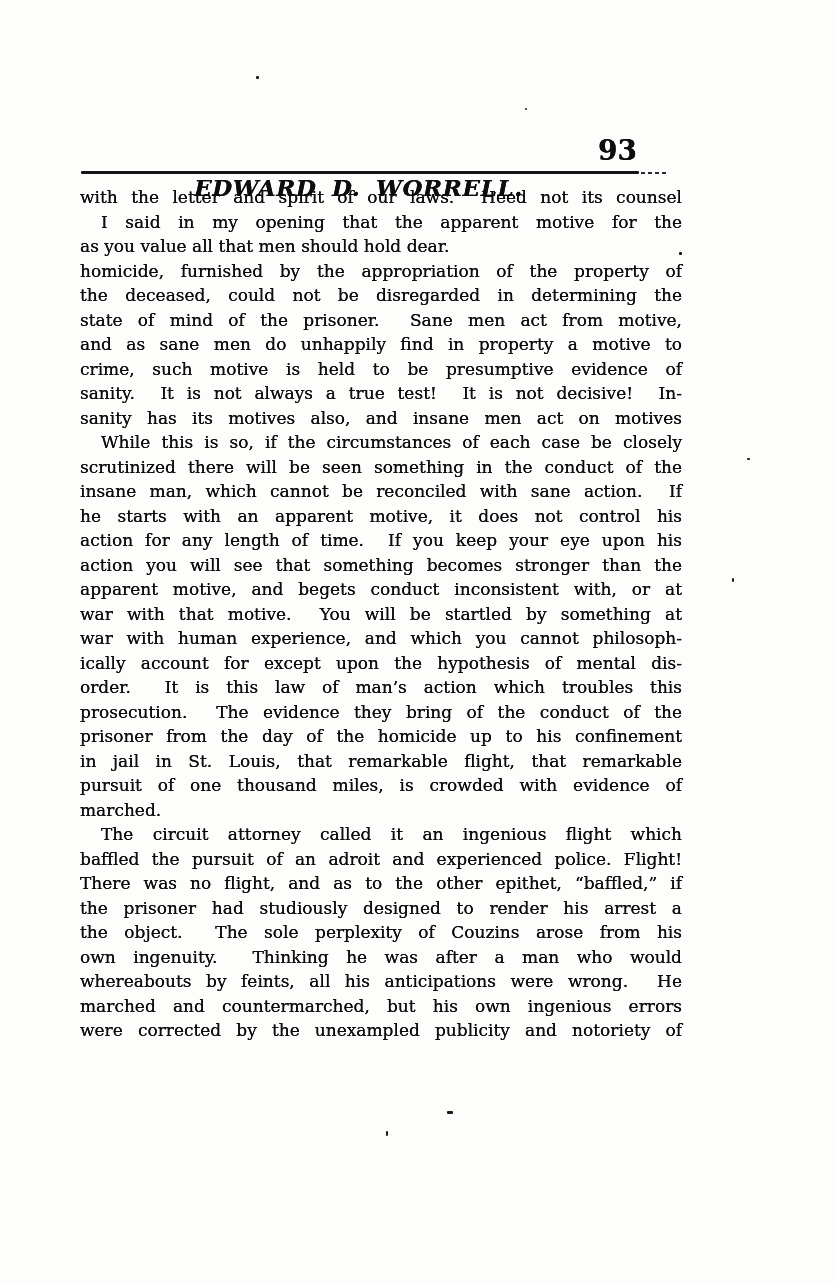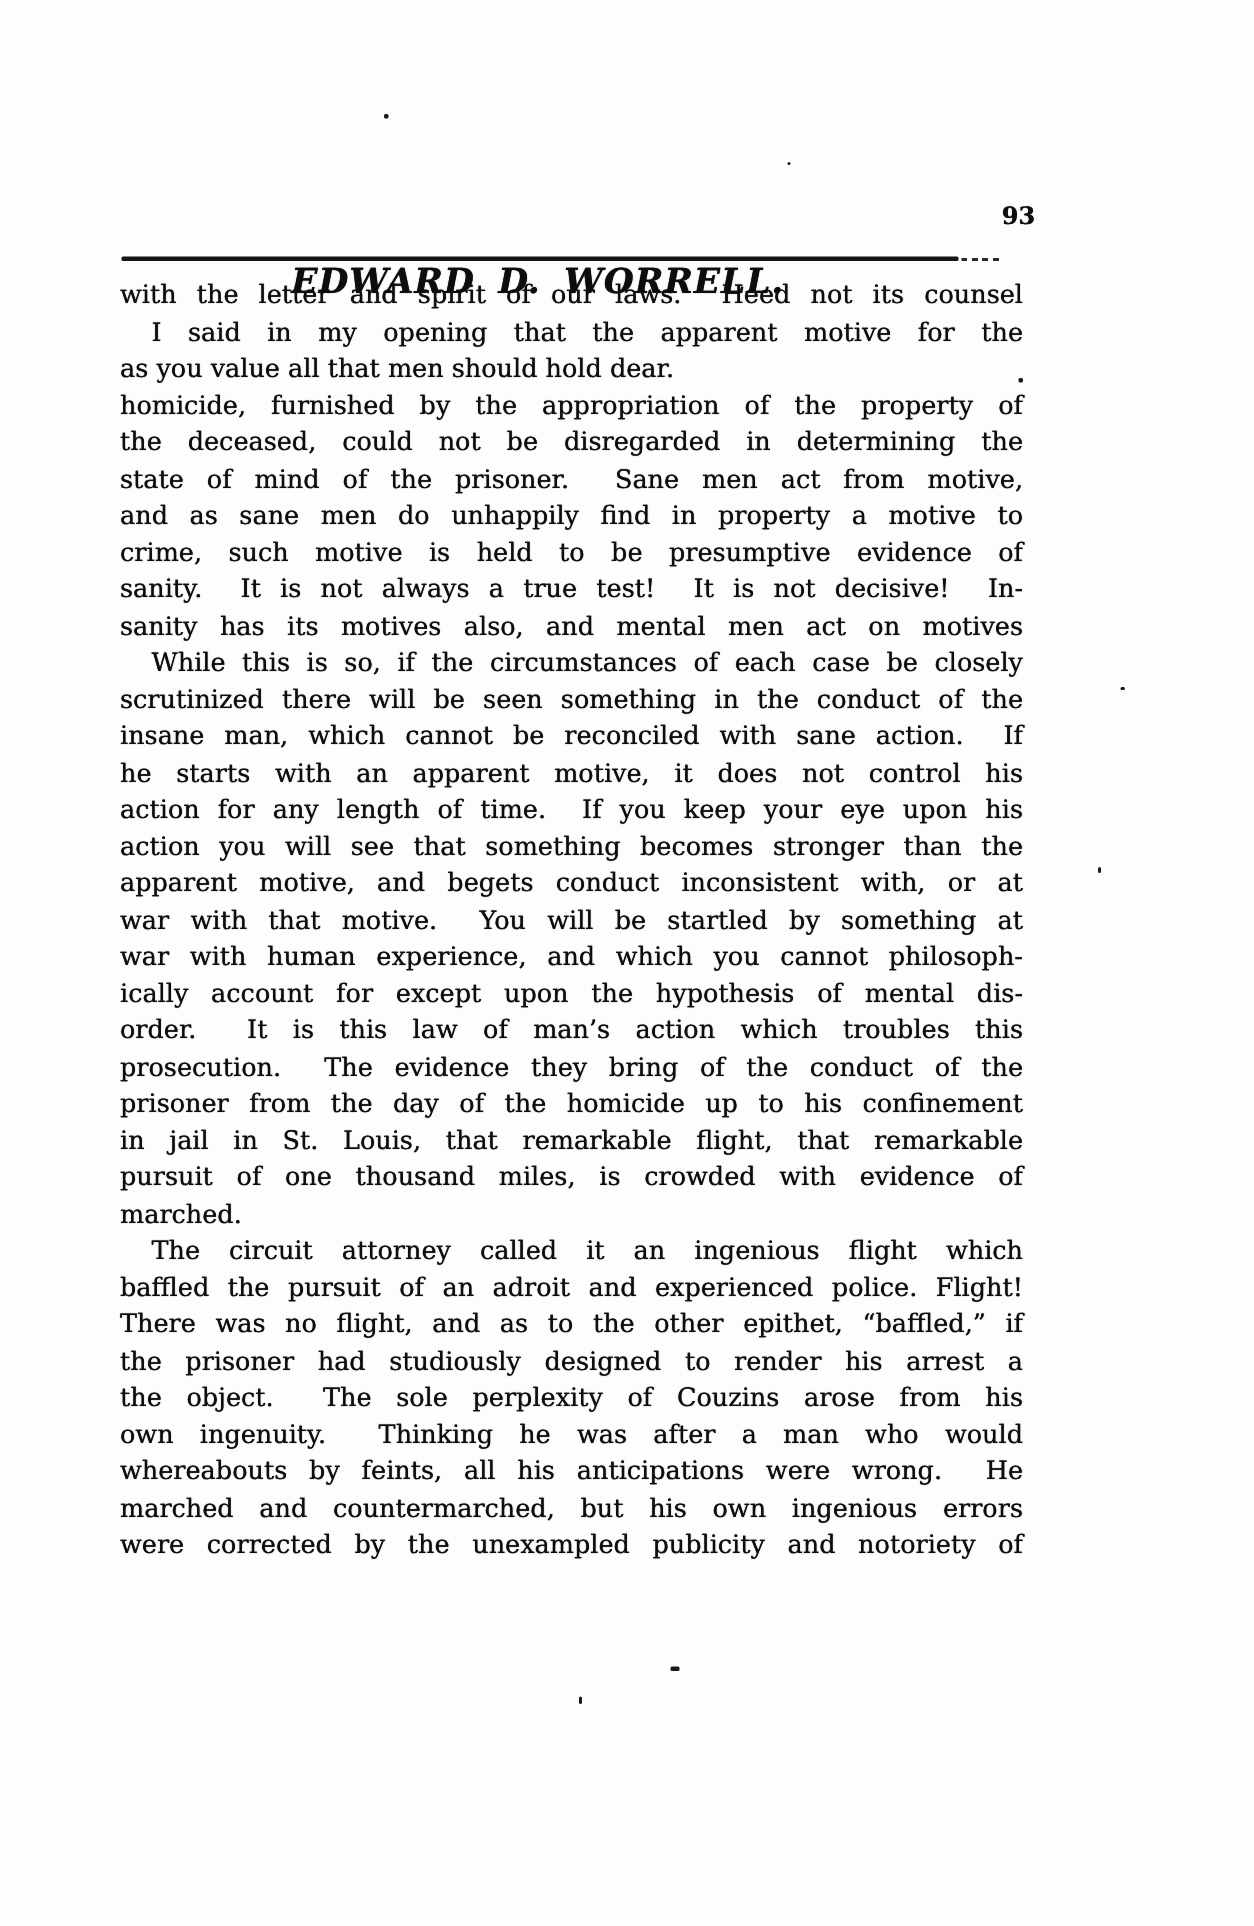--- a/index.html
+++ b/index.html
@@ -27,24 +27,24 @@
     font-style: italic;
     font-weight: bold;
     font-size: 23px;
     letter-spacing: 0.6px;
     word-spacing: 7px;
     white-space: nowrap;
     text-shadow: 0 0 0.6px currentColor;
   }
   .folio {
     position: absolute;
-    left: 660px; top: 134px;
+    left: 598px; top: 134px;
     width: 38px; height: 30px;
     text-align: center;
-    font-size: 16px;
+    font-size: 28px;
     font-weight: bold;
     text-shadow: 0 0 0.5px currentColor;
   }
   .head-rule {
     position: absolute;
     left: 81px; top: 171px;
     width: 558px; height: 3px;
     background: #151515;
     border-radius: 1px;
   }
@@ -95,21 +95,21 @@
   <div class="page-body">
       <div class="line">with the letter and spirit of our laws.  Heed not its counsel</div>
       <div class="line indent">I said in my opening that the apparent motive for the</div>
       <div class="line lastline">as you value all that men should hold dear.</div>
       <div class="line">homicide, furnished by the appropriation of the property of</div>
       <div class="line">the deceased, could not be disregarded in determining the</div>
       <div class="line">state of mind of the prisoner.  Sane men act from motive,</div>
       <div class="line">and as sane men do unhappily find in property a motive to</div>
       <div class="line">crime, such motive is held to be presumptive evidence of</div>
       <div class="line">sanity.  It is not always a true test!  It is not decisive!  In-</div>
-      <div class="line">sanity has its motives also, and mental men act on motives</div>
+      <div class="line">sanity has its motives also, and insane men act on motives</div>
       <div class="line indent">While this is so, if the circumstances of each case be closely</div>
       <div class="line">scrutinized there will be seen something in the conduct of the</div>
       <div class="line">insane man, which cannot be reconciled with sane action.  If</div>
       <div class="line">he starts with an apparent motive, it does not control his</div>
       <div class="line">action for any length of time.  If you keep your eye upon his</div>
       <div class="line">action you will see that something becomes stronger than the</div>
       <div class="line">apparent motive, and begets conduct inconsistent with, or at</div>
       <div class="line">war with that motive.  You will be startled by something at</div>
       <div class="line">war with human experience, and which you cannot philosoph-</div>
       <div class="line">ically account for except upon the hypothesis of mental dis-</div>

